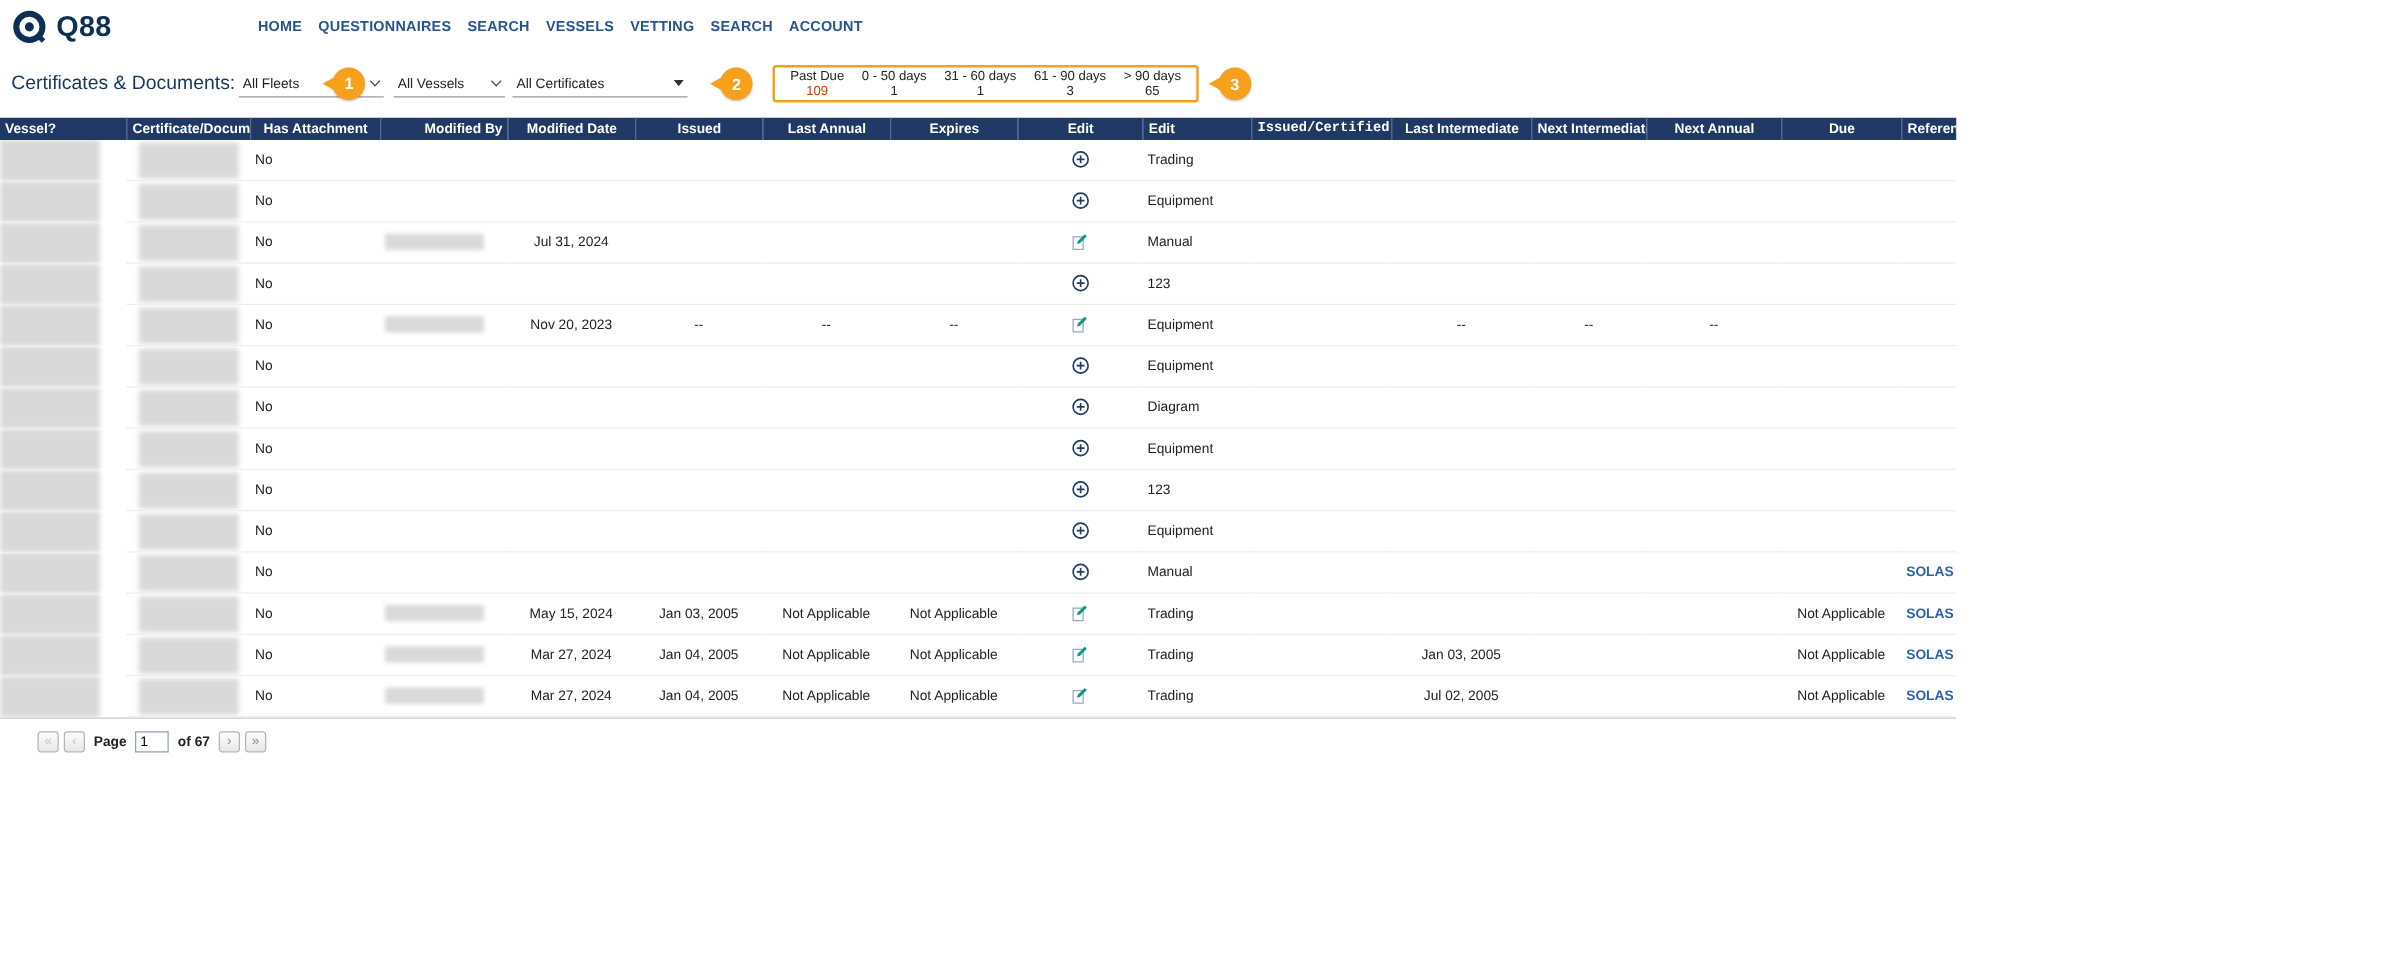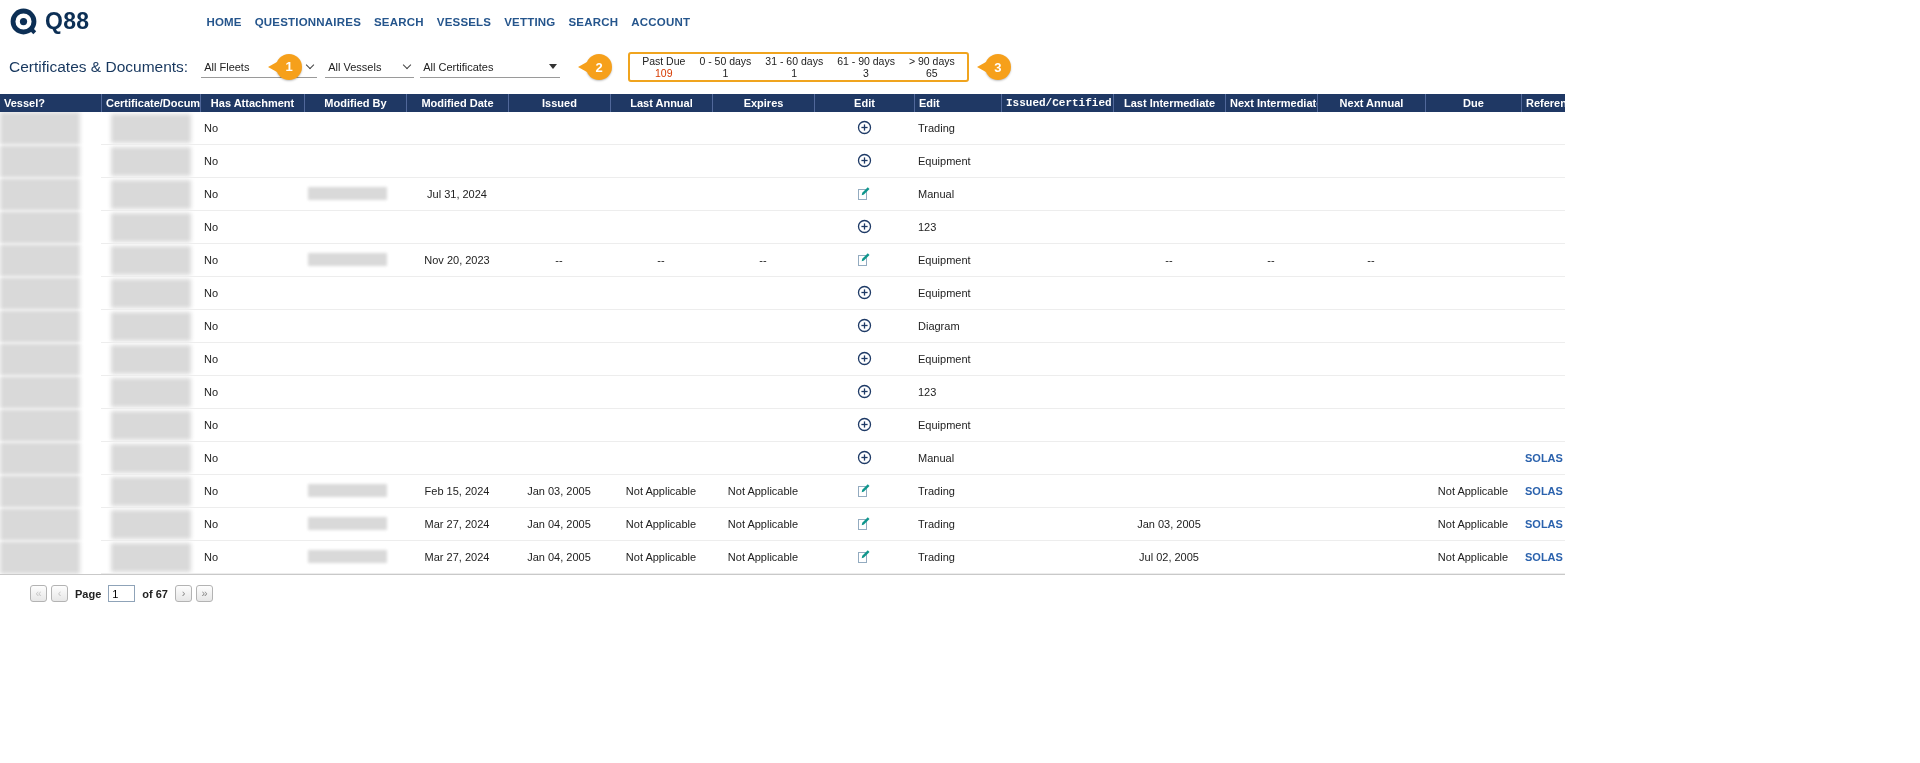--- a/index.html
+++ b/index.html
@@ -19,21 +19,21 @@
   .logo-text { font-size: 23px; font-weight: bold; color: var(--logo-navy, #0c2f55); letter-spacing: .3px; }
   .nav-links { display: flex; gap: 13px; margin-left: 117px; margin-top: 2px; }
   .nav-links a { font-size: 11.5px; font-weight: bold; color: var(--nav-link, #25558c); letter-spacing: .2px; }
 
   
   .filterbar { display: flex; align-items: center; height: 42px; padding-left: 9px; margin-top: 4px; }
   .page-title { font-size: 15.5px; color: #17375e; white-space: nowrap; }
   .sel { position: relative; display: flex; align-items: center; border-bottom: 1px solid #9a9a9a;
          height: 21px; font-size: 11px; cursor: pointer; padding: 0 3px; background: #fff; }
   .sel-text { flex: 1; white-space: nowrap; overflow: hidden; }
-  .sel-fleet  { width: 116px; margin-left: 13px; }
+  .sel-fleet  { width: 116px; margin-left: 3px; }
   .sel-vessel { width: 89px;  margin-left: 8px; }
   .sel-cert   { width: 140px; margin-left: 6px; }
   .chev { width: 6px; height: 6px; border-right: 1.4px solid #444; border-bottom: 1.4px solid #444;
           transform: rotate(45deg); margin: -2px 1px 2px 4px; flex: 0 0 auto; }
   .tri  { width: 0; height: 0; border-left: 4px solid transparent; border-right: 4px solid transparent;
           border-top: 5px solid #333; margin-left: 4px; flex: 0 0 auto; }
 
   .callout { position: relative; width: 26px; height: 26px; border-radius: 50%;
              background: var(--accent-orange, #f6a01b); color: #fff; font-weight: bold; font-size: 13px;
              display: flex; align-items: center; justify-content: center; flex: 0 0 auto;
@@ -176,21 +176,21 @@
         <col style="width: 92px;">
         <col style="width: 108px;">
         <col style="width: 96px;">
         <col style="width: 461px;">
       </colgroup>
     <thead>
         <tr id="head-row">
           <th style="text-align: left;">Vessel?</th>
           <th style="text-align: left;">Certificate/Document?</th>
           <th style="text-align: center;">Has Attachment</th>
-          <th style="text-align: center;">Modified By</th>
+          <th style="text-align: right;">Modified By</th>
           <th style="text-align: center;">Modified Date</th>
           <th style="text-align: center;">Issued</th>
           <th style="text-align: center;">Last Annual</th>
           <th style="text-align: center;">Expires</th>
           <th style="text-align: center;">Edit</th>
           <th style="text-align: left;">Edit</th>
           <th style="text-align: right; font-family: Liberation Mono, monospace;">Issued/Certified By</th>
           <th style="text-align: center;">Last Intermediate</th>
           <th style="text-align: center;">Next Intermediate</th>
           <th style="text-align: center;">Next Annual</th>
@@ -491,21 +491,21 @@
           <td class="col-vessel" style="text-align: left;">
             <div class="redact redact-vessel"></div>
           </td>
           <td class="col-certificate" style="text-align: left;">
             <div class="redact redact-cert"></div>
           </td>
           <td class="col-has_attachment" style="text-align: left;">No</td>
           <td class="col-modified_by" style="text-align: left;">
             <div class="redact redact-sm"></div>
           </td>
-          <td class="col-modified_date" style="text-align: center;">Feb 15, 2024</td>
+          <td class="col-modified_date" style="text-align: center;">May 15, 2024</td>
           <td class="col-issued" style="text-align: center;">Jan 03, 2005</td>
           <td class="col-last_annual" style="text-align: center;">Not Applicable</td>
           <td class="col-expires" style="text-align: center;">Not Applicable</td>
           <td class="col-edit" style="text-align: center;"><span class="iconbtn"><svg width="15" height="15" viewBox="0 0 15 15">
                 <rect x="1.5" y="3.5" width="8" height="10" fill="#ffffff" stroke="#93abc0" stroke-width="1"></rect>
                 <path d="M12.6 1 L6.8 6.8 L6.2 9.2 L8.6 8.6 L14.4 2.8 Z" fill="#0f968c" transform="translate(-1.2 0.4) scale(0.95)"></path>
               </svg></span></td>
           <td class="col-type" style="text-align: left;">Trading</td>
           <td class="col-issued_certified_by" style="text-align: center;"></td>
           <td class="col-last_intermediate" style="text-align: center;"></td>

